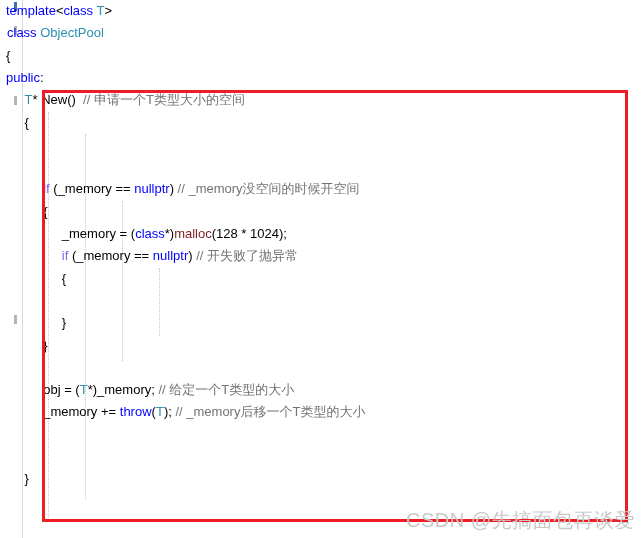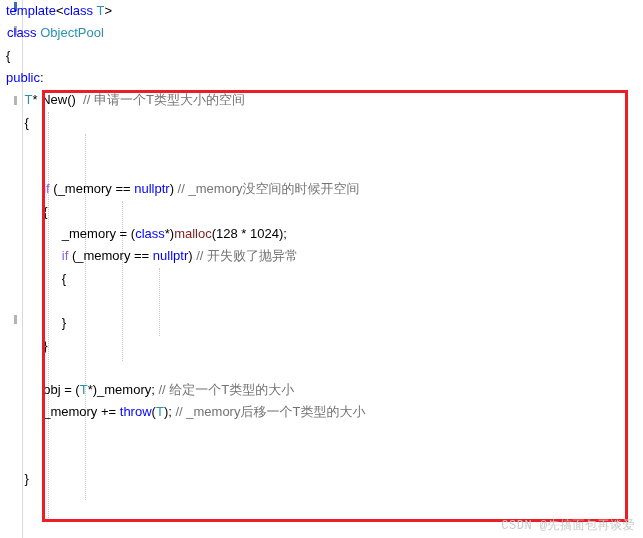--- a/index.html
+++ b/index.html
@@ -86,22 +86,22 @@
   .type { color: #2b91af; }           
   .fn   { color: #7f1d1d; }           
   .cmt  { color: #737373; }           
   .txt  { color: #000000; }
 
   
   .watermark {
     position: absolute;
     right: 8px;
     bottom: 4px;
-    font-family: Liberation Mono, monospace;
-    font-size: 12px;
+    font-family: Liberation Sans, sans-serif;
+    font-size: 20px;
     color: #c9c9c9;
     letter-spacing: 0.5px;
     white-space: pre;
     user-select: none;
   }
 </style>
 </head>
 <body>
 
 <div id="editor">

